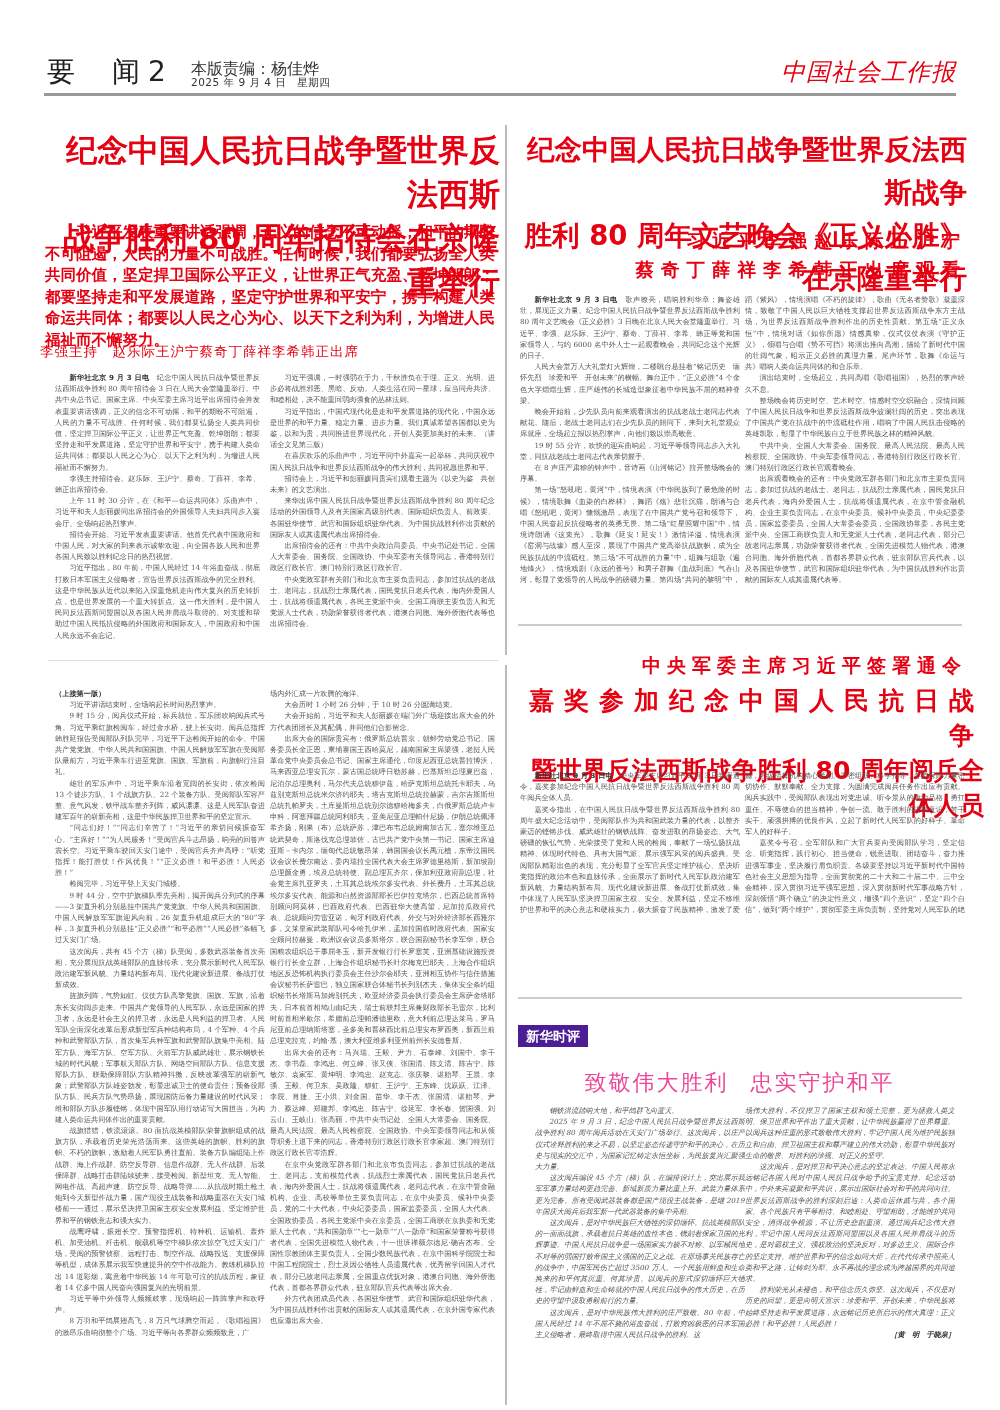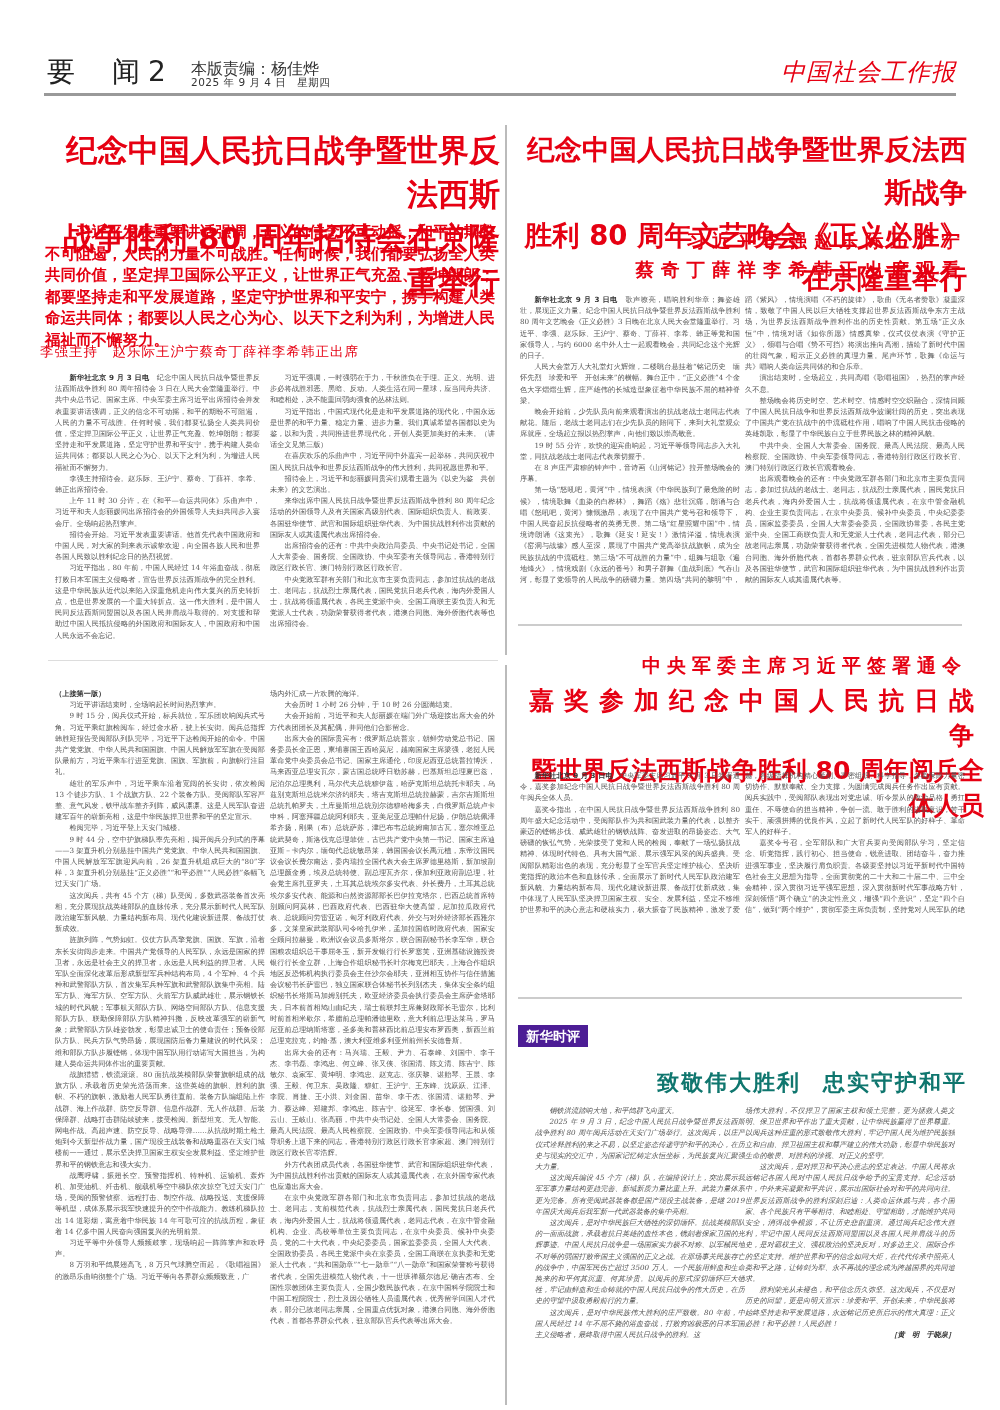--- a/index.html
+++ b/index.html
@@ -40,21 +40,21 @@
 
   
   .story3-kicker { position: absolute; left: 512px; top: 652px; width: 455px; font-size: 19px; letter-spacing: 6px; line-height: 26px; }
   .story3-title { position: absolute; left: 529px; top: 683px; width: 455px; font-size: 25px; line-height: 35px; }
   .story3-title .l1 { letter-spacing: 10px; display: block; }
   .s3c1 { left: 520px; top: 770px; width: 220px; height: 145px; }
   .s3c2 { left: 745px; top: 770px; width: 220px; height: 145px; }
 
   
   .tag { position: absolute; left: 518px; top: 1025px; background: #4c1d95; color: #fff; font-family: "DejaVu Sans", sans-serif; font-weight: bold; font-size: 13.5px; padding: 2px 8px; line-height: 18px; }
-  .story4-title { position: absolute; left: 512px; top: 1068px; width: 455px; text-align: right; font-family: "DejaVu Serif", serif; font-weight: bold; font-size: 22px; color: #0f766e; letter-spacing: 2px; }
+  .story4-title { position: absolute; left: 512px; top: 1068px; width: 455px; text-align: center; font-family: "DejaVu Serif", serif; font-weight: normal; font-size: 22px; color: #ec4899; letter-spacing: 2px; }
   .story4-title .gap { display: inline-block; width: 22px; }
   .s4c1 { left: 535px; top: 1105px; width: 210px; height: 260px; }
   .s4c2 { left: 745px; top: 1105px; width: 210px; height: 260px; }
   .byline { text-align: right; font-family: "DejaVu Sans", sans-serif; font-weight: bold; color: #333; }
 
   
   .jump { font-weight: bold; color: #333; font-family: "DejaVu Sans", sans-serif; }
   .s5c1 { left: 55px; top: 688px; width: 210px; height: 700px; }
   .s5c2 { left: 270px; top: 688px; width: 225px; height: 700px; }
   .hr-left { position: absolute; left: 48px; top: 660px; width: 450px; height: 1px; background: #ddd; }
@@ -167,31 +167,32 @@
   </div>
 </article>
 
 <div class="hr-left"></div>
 <article>
   <div class="col body-text s5c1">
     <p class="jump" style="text-indent:0">（上接第一版）</p>
     <p>习近平讲话结束时，全场响起长时间热烈掌声。</p>
     <p>9 时 15 分，阅兵仪式开始，标兵就位，军乐团吹响阅兵式号角。习近平乘红旗检阅车，经过金水桥，驶上长安街。阅兵总指挥韩胜延报告受阅部队列队完毕，习近平下达检阅开始的命令。中国共产党党旗、中华人民共和国国旗、中国人民解放军军旗在受阅部队最前方，习近平乘车行进至党旗、国旗、军旗前，向旗帜行注目礼。</p>
     <p>雄壮的军乐声中，习近平乘车沿着宽阔的长安街，依次检阅 13 个徒步方队、1 个战旗方队、22 个装备方队。受阅部队军容严整、意气风发，铁甲战车整齐列阵，威风凛凛。这是人民军队奋进建军百年的崭新亮相，这是中华民族捍卫世界和平的坚定宣示。</p>
+    <p>“同志们好！”“同志们辛苦了！”习近平的亲切问候振奋军心。“主席好！”“为人民服务！”受阅官兵斗志昂扬，响亮的回答声震长空。习近平乘车驶回天安门途中，受阅官兵齐声高呼：“听党指挥！能打胜仗！作风优良！”“正义必胜！和平必胜！人民必胜！”</p>
     <p>检阅完毕，习近平登上天安门城楼。</p>
     <p>9 时 44 分，空中护旗梯队率先亮相，揭开阅兵分列式的序幕——3 架直升机分别悬挂中国共产党党旗、中华人民共和国国旗、中国人民解放军军旗迎风向前，26 架直升机组成巨大的“80”字样，3 架直升机分别悬挂“正义必胜”“和平必胜”“人民必胜”条幅飞过天安门广场。</p>
     <p>这次阅兵，共有 45 个方（梯）队受阅，多数武器装备首次亮相，充分展现抗战英雄部队的血脉传承，充分展示新时代人民军队政治建军新风貌、力量结构新布局、现代化建设新进展、备战打仗新成效。</p>
     <p>旌旗列阵，气势如虹。仪仗方队高擎党旗、国旗、军旗，沿着东长安街阔步走来。中国共产党领导的人民军队，永远是国家的捍卫者，永远是社会主义的捍卫者，永远是人民利益的捍卫者。人民军队全面深化改革后形成新型军兵种结构布局，4 个军种、4 个兵种和武警部队方队，首次集军兵种军旗和武警部队旗集中亮相。陆军方队、海军方队、空军方队、火箭军方队威武雄壮，展示钢铁长城的时代风貌；军事航天部队方队、网络空间部队方队、信息支援部队方队、联勤保障部队方队精神抖擞，反映改革强军的崭新气象；武警部队方队雄姿勃发，彰显忠诚卫士的使命责任；预备役部队方队、民兵方队气势昂扬，展现国防后备力量建设的时代风采；维和部队方队步履铿锵，体现中国军队用行动诺写大国担当，为构建人类命运共同体作出的重要贡献。</p>
     <p>战旗猎猎，铁流滚滚。80 面抗战英模部队荣誉旗帜组成的战旗方队，承载着历史荣光浩荡而来。这些英雄的旗帜、胜利的旗帜、不朽的旗帜，激励着人民军队勇往直前。装备方队编组陆上作战群、海上作战群、防空反导群、信息作战群、无人作战群、后装保障群、战略打击群陆续驶来，接受检阅。新型坦克、无人智能、网电作战、高超声速、防空反导、战略导弹……从抗战时期土枪土炮到今天新型作战力量，国产现役主战装备和战略重器在天安门城楼前一一通过，展示坚决捍卫国家主权安全发展利益、坚定维护世界和平的钢铁意志和强大实力。</p>
     <p>战鹰呼啸，振翅长空。预警指挥机、特种机、运输机、轰炸机、加受油机、歼击机、舰载机等空中梯队依次掠空飞过天安门广场，受阅的预警侦察、远程打击、制空作战、战略投送、支援保障等机型，成体系展示我军快速提升的空中作战能力。教练机梯队拉出 14 道彩烟，寓意着中华民族 14 年可歌可泣的抗战历程，象征着 14 亿多中国人民奋向强国复兴的光明前景。</p>
     <p>习近平等中外领导人频频鼓掌，现场响起一阵阵掌声和欢呼声。</p>
     <p>8 万羽和平鸽展翅高飞，8 万只气球腾空而起，《歌唱祖国》的激昂乐曲响彻整个广场。习近平等向各界群众频频致意，广</p>
   </div>
   <div class="col body-text s5c2">
     <p style="text-indent:0">场内外汇成一片欢腾的海洋。</p>
     <p>大会历时 1 小时 26 分钟，于 10 时 26 分圆满结束。</p>
     <p>大会开始前，习近平和夫人彭丽媛在端门外广场迎接出席大会的外方代表团团长及其配偶，并同他们合影留念。</p>
     <p>出席大会的国际贵宾有：俄罗斯总统普京，朝鲜劳动党总书记、国务委员长金正恩，柬埔寨国王西哈莫尼，越南国家主席梁强，老挝人民革命党中央委员会总书记、国家主席通伦，印度尼西亚总统普拉博沃，马来西亚总理安瓦尔，蒙古国总统呼日勒苏赫，巴基斯坦总理夏巴兹，尼泊尔总理奥利，马尔代夫总统穆伊兹，哈萨克斯坦总统托卡耶夫，乌兹别克斯坦总统米尔济约耶夫，塔吉克斯坦总统拉赫蒙，吉尔吉斯斯坦总统扎帕罗夫，土库曼斯坦总统别尔德穆哈梅多夫，白俄罗斯总统卢卡申科，阿塞拜疆总统阿利耶夫，亚美尼亚总理帕什尼扬，伊朗总统佩泽希齐扬，刚果（布）总统萨苏，津巴布韦总统姆南加古瓦，塞尔维亚总统武契奇，斯洛伐克总理菲佐，古巴共产党中央第一书记、国家主席迪亚斯－卡内尔，缅甸代总统敏昂莱，韩国国会议长禹元植，东帝汶国民议会议长费尔南达，委内瑞拉全国代表大会主席罗德里格斯，新加坡副总理颜金勇，埃及总统特使、副总理瓦齐尔，保加利亚政府副总理，社会党主席扎亚罗夫，土耳其总统埃尔多安代表、外长费丹，土耳其总统埃尔多安代表、能源和自然资源部部长巴伊拉克塔尔，巴西总统首席特别顾问阿莫林，巴西政府代表、巴西驻华大使高望，尼加拉瓜政府代表、总统顾问劳雷亚诺，匈牙利政府代表、外交与对外经济部长西雅尔多，文莱皇家武装部队司令哈扎伊米，孟加拉国临时政府代表、国家安全顾问拉赫曼，欧洲议会议员多斯塔尔，联合国副秘书长李军华，联合国粮农组织总干事屈冬玉，新开发银行行长罗塞芙，亚洲基础设施投资银行行长金立群，上海合作组织秘书长叶尔梅克巴耶夫，上海合作组织地区反恐怖机构执行委员会主任沙尔会耶夫，亚洲相互协作与信任措施会议秘书长萨雷巴，独立国家联合体秘书长列别杰夫，集体安全条约组织秘书长塔斯马加姆别托夫，欧亚经济委员会执行委员会主席萨金塔耶夫，日本前首相鸠山由纪夫，瑞士前联邦主席兼财政部长毛雷尔，比利时前首相米歇尔，希腊前总理帕潘德里欧，意大利前总理达莱马，罗马尼亚前总理纳斯塔塞，圣多美和普林西比前总理安布罗西奥，新西兰前总理克拉克，约翰·基，澳大利亚维多利亚州前州长安德鲁斯。</p>
     <p>出席大会的还有：马兴瑞、王毅、尹力、石泰峰、刘国中、李干杰、李书磊、李鸿忠、何立峰、张又侠、张国清、陈文清、陈吉宁、陈敏尔、袁家军、黄坤明、李鸿忠、赵克志、张庆黎、谌贻琴、王晨、李强、王毅、何卫东、吴政隆、穆虹、王沪宁、王东峰、沈跃跃、江泽、李院、肖捷、王小洪、刘金国、苗华、李干杰、张国清、谌贻琴、尹力、蔡达峰、郑建邦、李鸿忠、陈吉宁、徐延军、李长春、贺国强、刘云山、王岐山、张高丽，中共中央书记处、全国人大常委会、国务院、最高人民法院、最高人民检察院、全国政协、中央军委领导同志和从领导职务上退下来的同志，香港特别行政区行政长官李家超、澳门特别行政区行政长官岑浩辉。</p>
+    <p>在京中央党政军群各部门和北京市负责同志，参加过抗战的老战士、老同志，支前模范代表，抗战烈士亲属代表，国民党抗日老兵代表，海内外爱国人士，抗战将领遗属代表，老同志代表，在京中管金融机构、企业、高校等单位主要负责同志，在京中央委员、候补中央委员，党的二十大代表，中央纪委委员，国家监委委员，全国人大代表、全国政协委员，各民主党派中央在京委员，全国工商联在京执委和无党派人士代表，“共和国勋章”“七一勋章”“八一勋章”和国家荣誉称号获得者代表，全国先进模范人物代表，十一世班禅额尔德尼·确吉杰布、全国性宗教团体主要负责人，全国少数民族代表，在京中国科学院院士和中国工程院院士，烈士及因公牺牲人员遗属代表，优秀留学回国人才代表，部分已故老同志亲属，全国重点优抚对象，港澳台同胞、海外侨胞代表，首都各界群众代表，驻京部队官兵代表等出席大会。</p>
     <p>外方代表团成员代表，各国驻华使节、武官和国际组织驻华代表，为中国抗战胜利作出贡献的国际友人或其遗属代表，在京外国专家代表也应邀出席大会。</p>
-    <p>在京中央党政军群各部门和北京市负责同志，参加过抗战的老战士、老同志，支前模范代表，抗战烈士亲属代表，国民党抗日老兵代表，海内外爱国人士，抗战将领遗属代表，老同志代表，在京中管金融机构、企业、高校等单位主要负责同志，在京中央委员、候补中央委员，党的二十大代表，中央纪委委员，国家监委委员，全国人大代表、全国政协委员，各民主党派中央在京委员，全国工商联在京执委和无党派人士代表，“共和国勋章”“七一勋章”“八一勋章”和国家荣誉称号获得者代表，全国先进模范人物代表，十一世班禅额尔德尼·确吉杰布、全国性宗教团体主要负责人，全国少数民族代表，在京中国科学院院士和中国工程院院士，烈士及因公牺牲人员遗属代表，优秀留学回国人才代表，部分已故老同志亲属，全国重点优抚对象，港澳台同胞、海外侨胞代表，首都各界群众代表，驻京部队官兵代表等出席大会。</p>
   </div>
 </article>
 
 </body></html>

